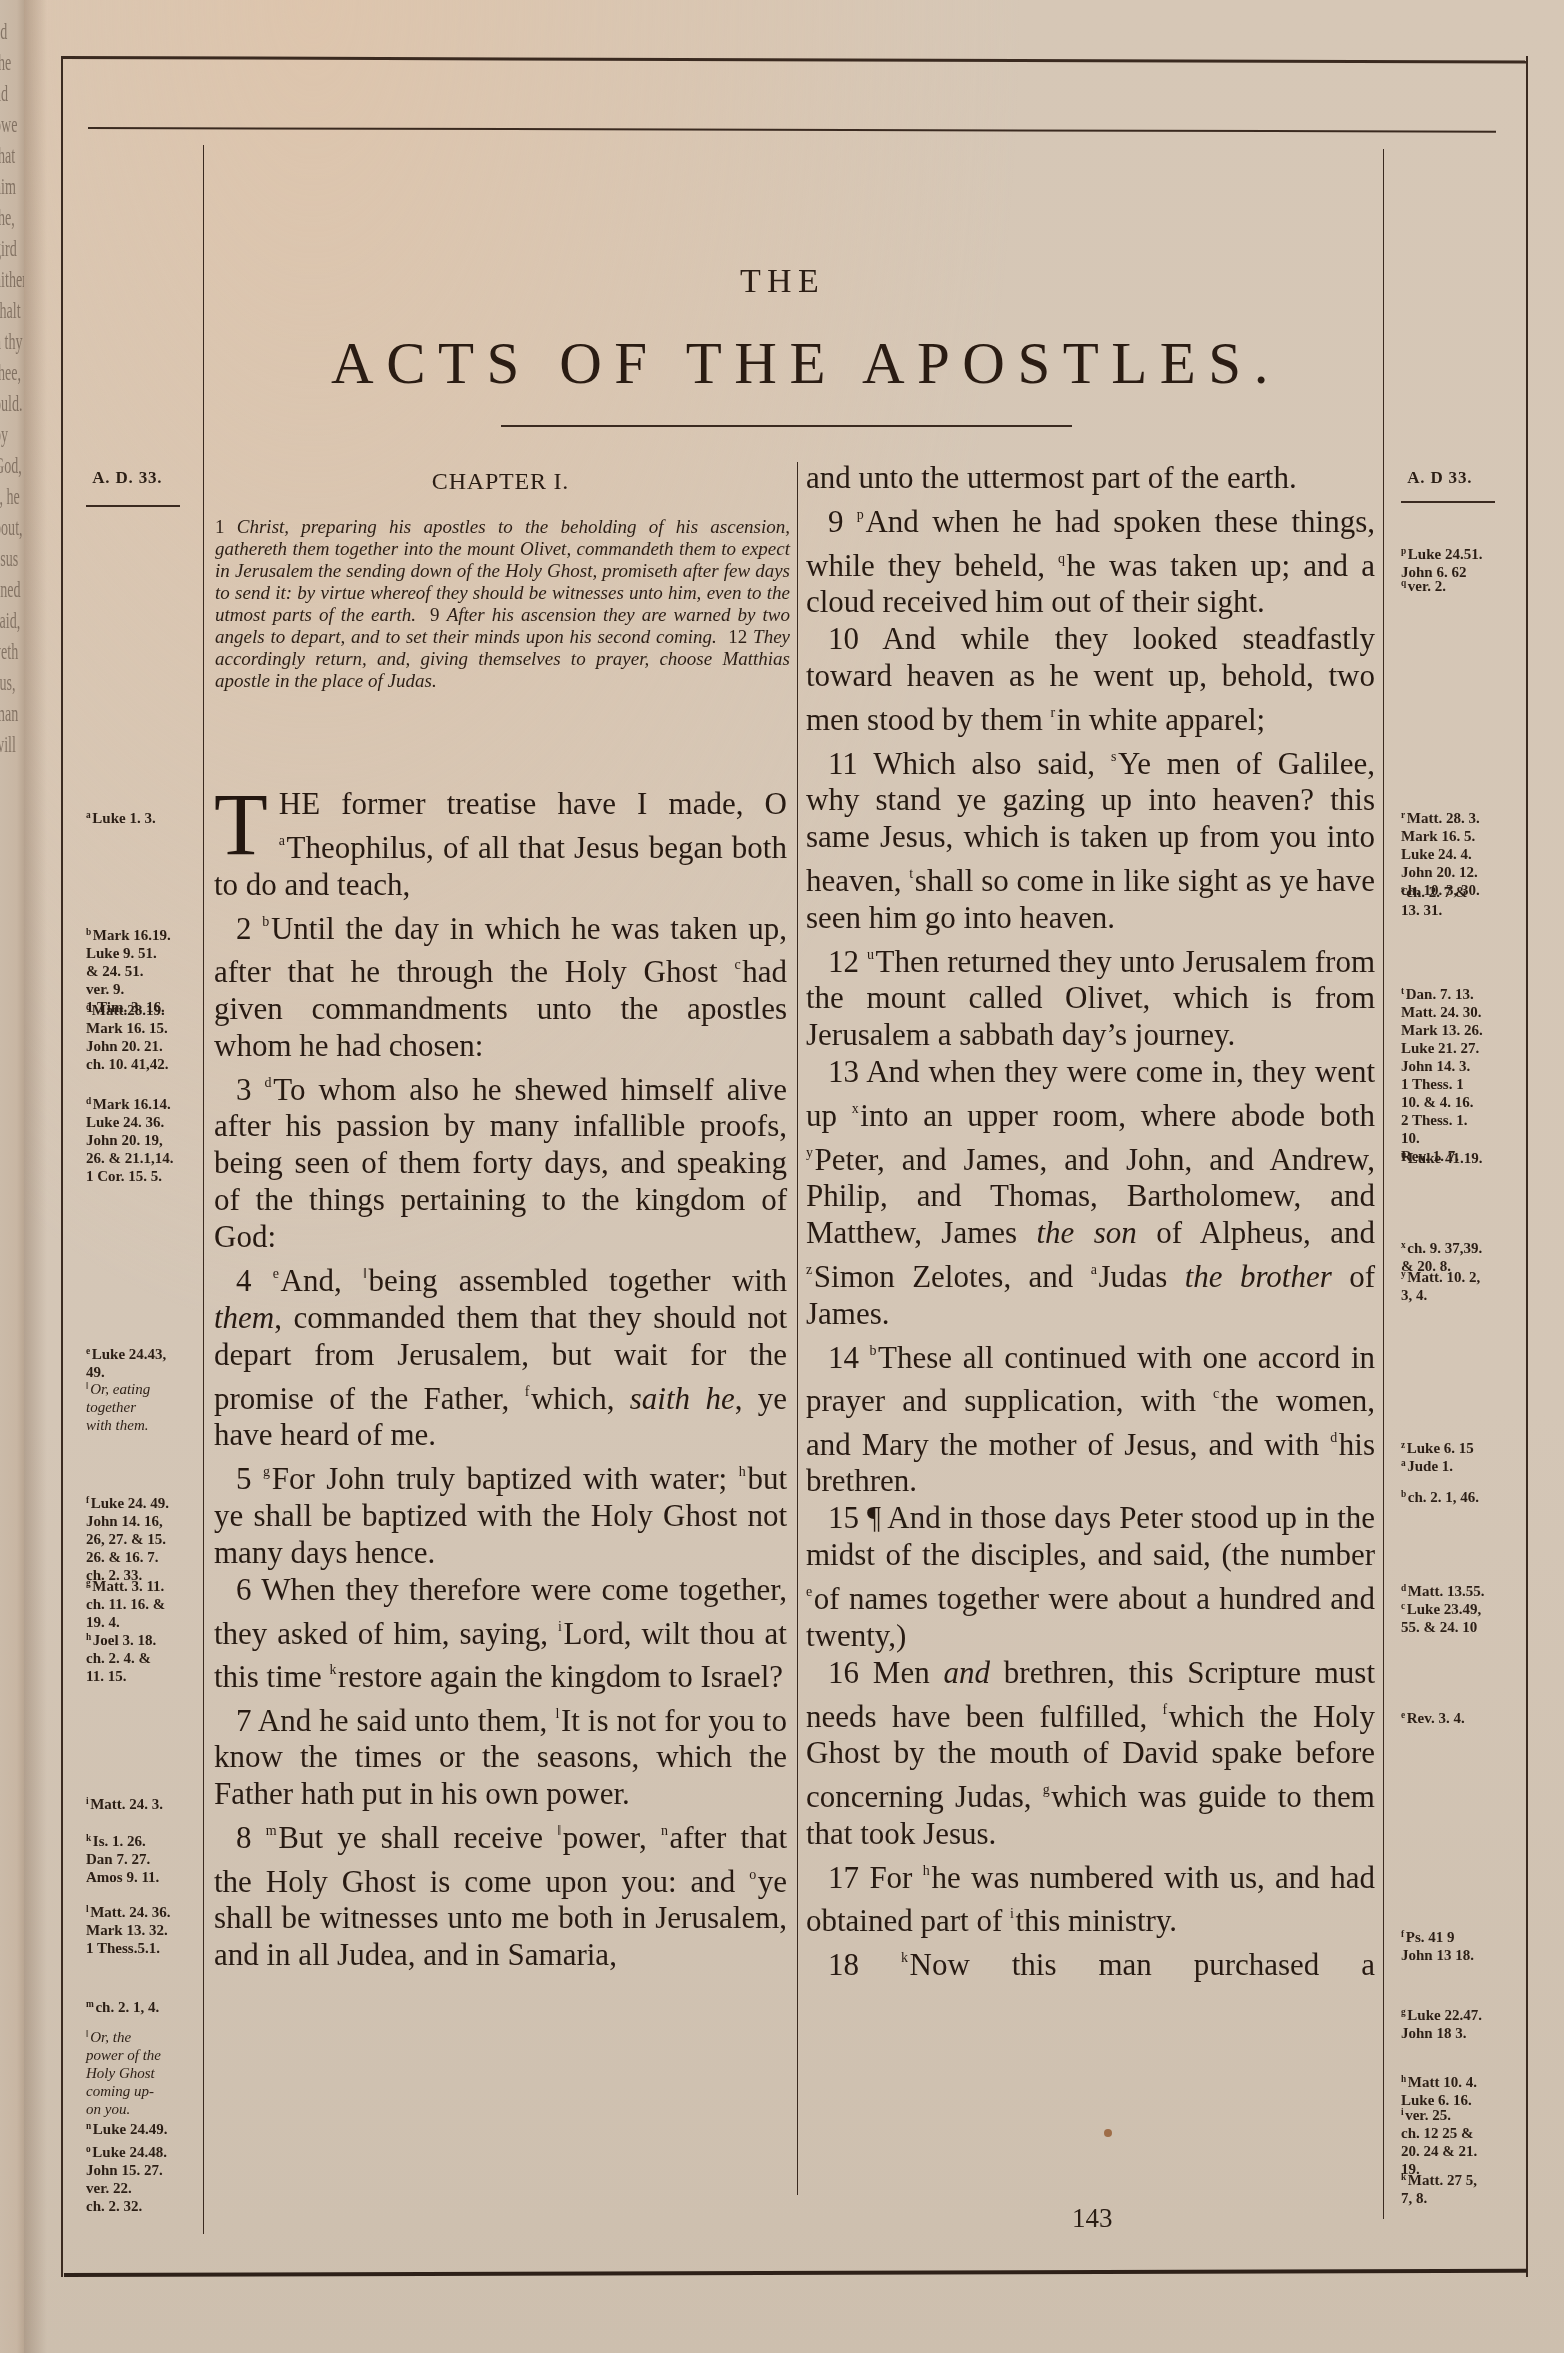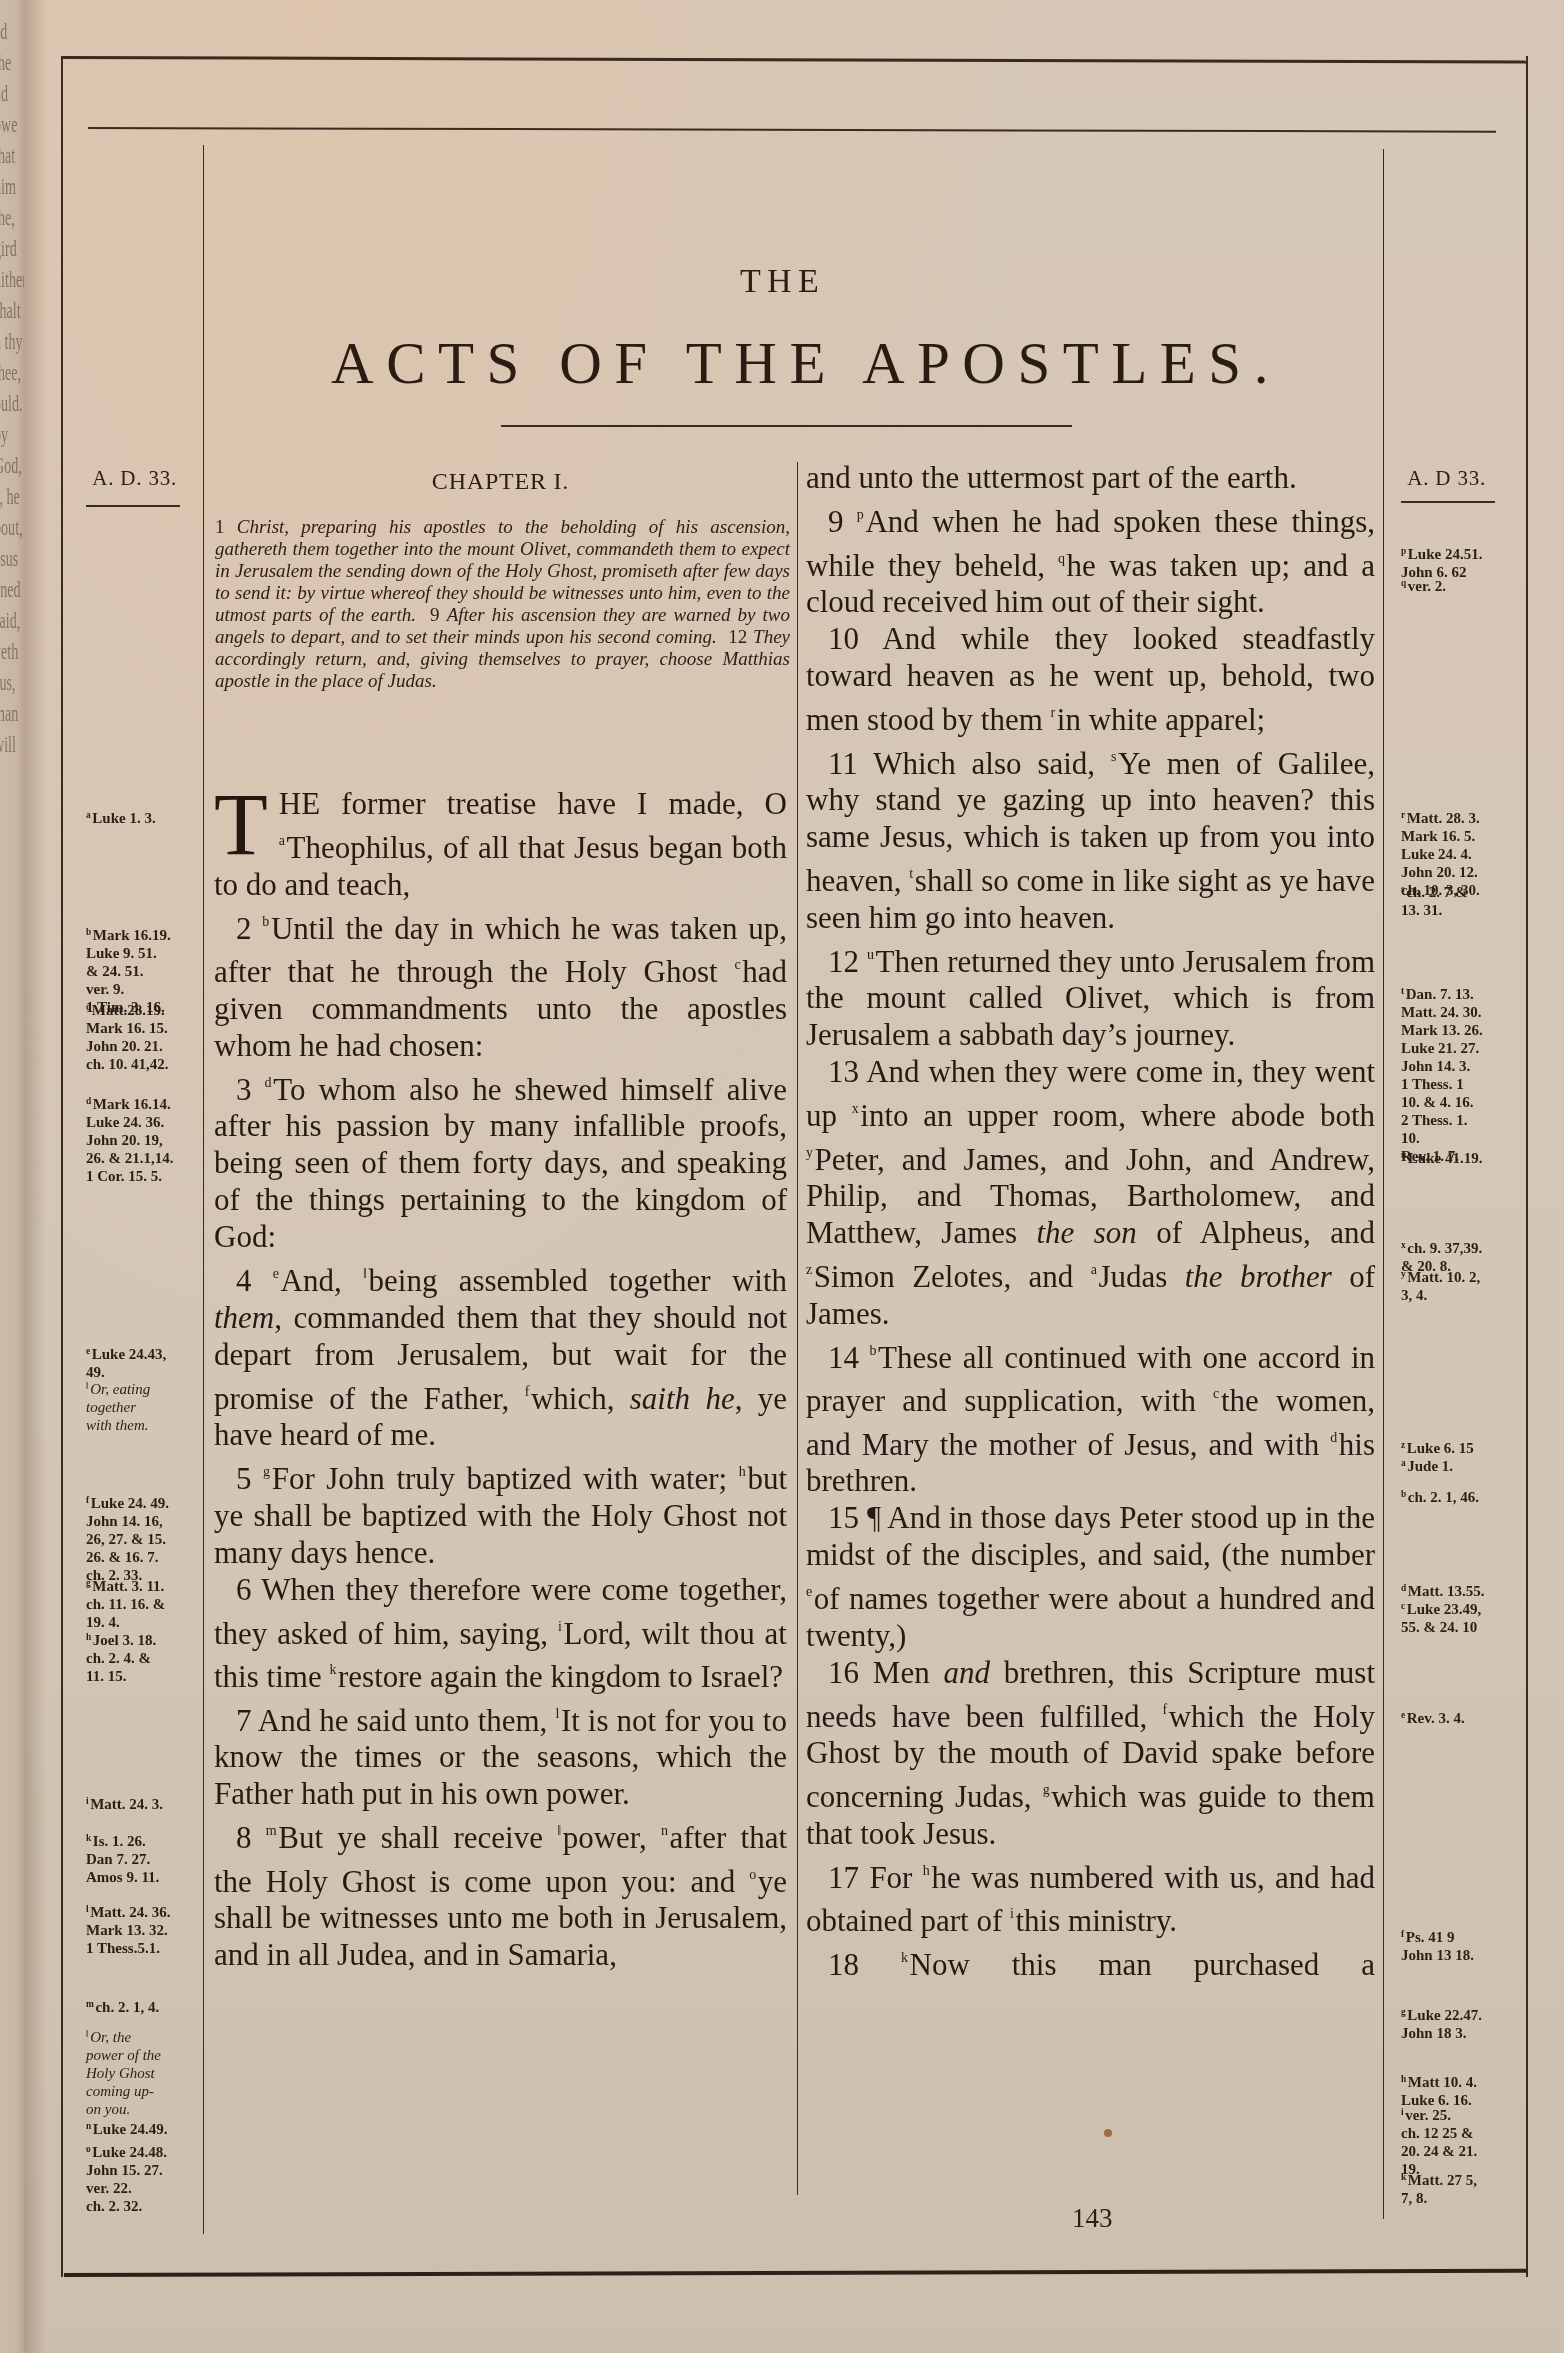--- a/index.html
+++ b/index.html
@@ -45,21 +45,21 @@
     font-size: 59px; letter-spacing: 12.5px; color: #2a1c13;
   }
   .title-rule { position: absolute; left: 501px; top: 425px; width: 571px; border-top: 2.3px solid #3a2a20; }
 
   .side { position: absolute; font-family: "Liberation Serif", serif; font-weight: bold; font-size: 15px; line-height: 18px; color: #2b1e15; }
   .side.left { left: 86px; width: 113px; }
   .side.right { left: 1401px; width: 117px; }
   .side .ref { position: absolute; white-space: pre-line; }
   .side .ref sup { font-size: 9.4px; vertical-align: 4.7px; margin-right: 1.6px; }
   .side .ref.note { font-weight: normal; font-style: italic; }
-  .ad { position: absolute; font-size: 21px; font-weight: normal; letter-spacing: 0.8px; }
+  .ad { position: absolute; font-size: 17px; font-weight: bold; letter-spacing: 0.8px; }
   .ad-rule { position: absolute; border-top: 2.3px solid #3a2a20; width: 94px; }
 
   .chapter-head { position: absolute; left: 211px; width: 579px; top: 468px; text-align: center; font-size: 24px; letter-spacing: 0.8px; }
   .summary {
     position: absolute; left: 215px; width: 575px; top: 516px;
     font-size: 19px; line-height: 22px; text-align: justify; color: #2b1e15;
   }
   .summary em { font-style: italic; }
 
   .col { position: absolute; font-size: 31px; line-height: 37px; text-align: justify; color: #271a12; }

